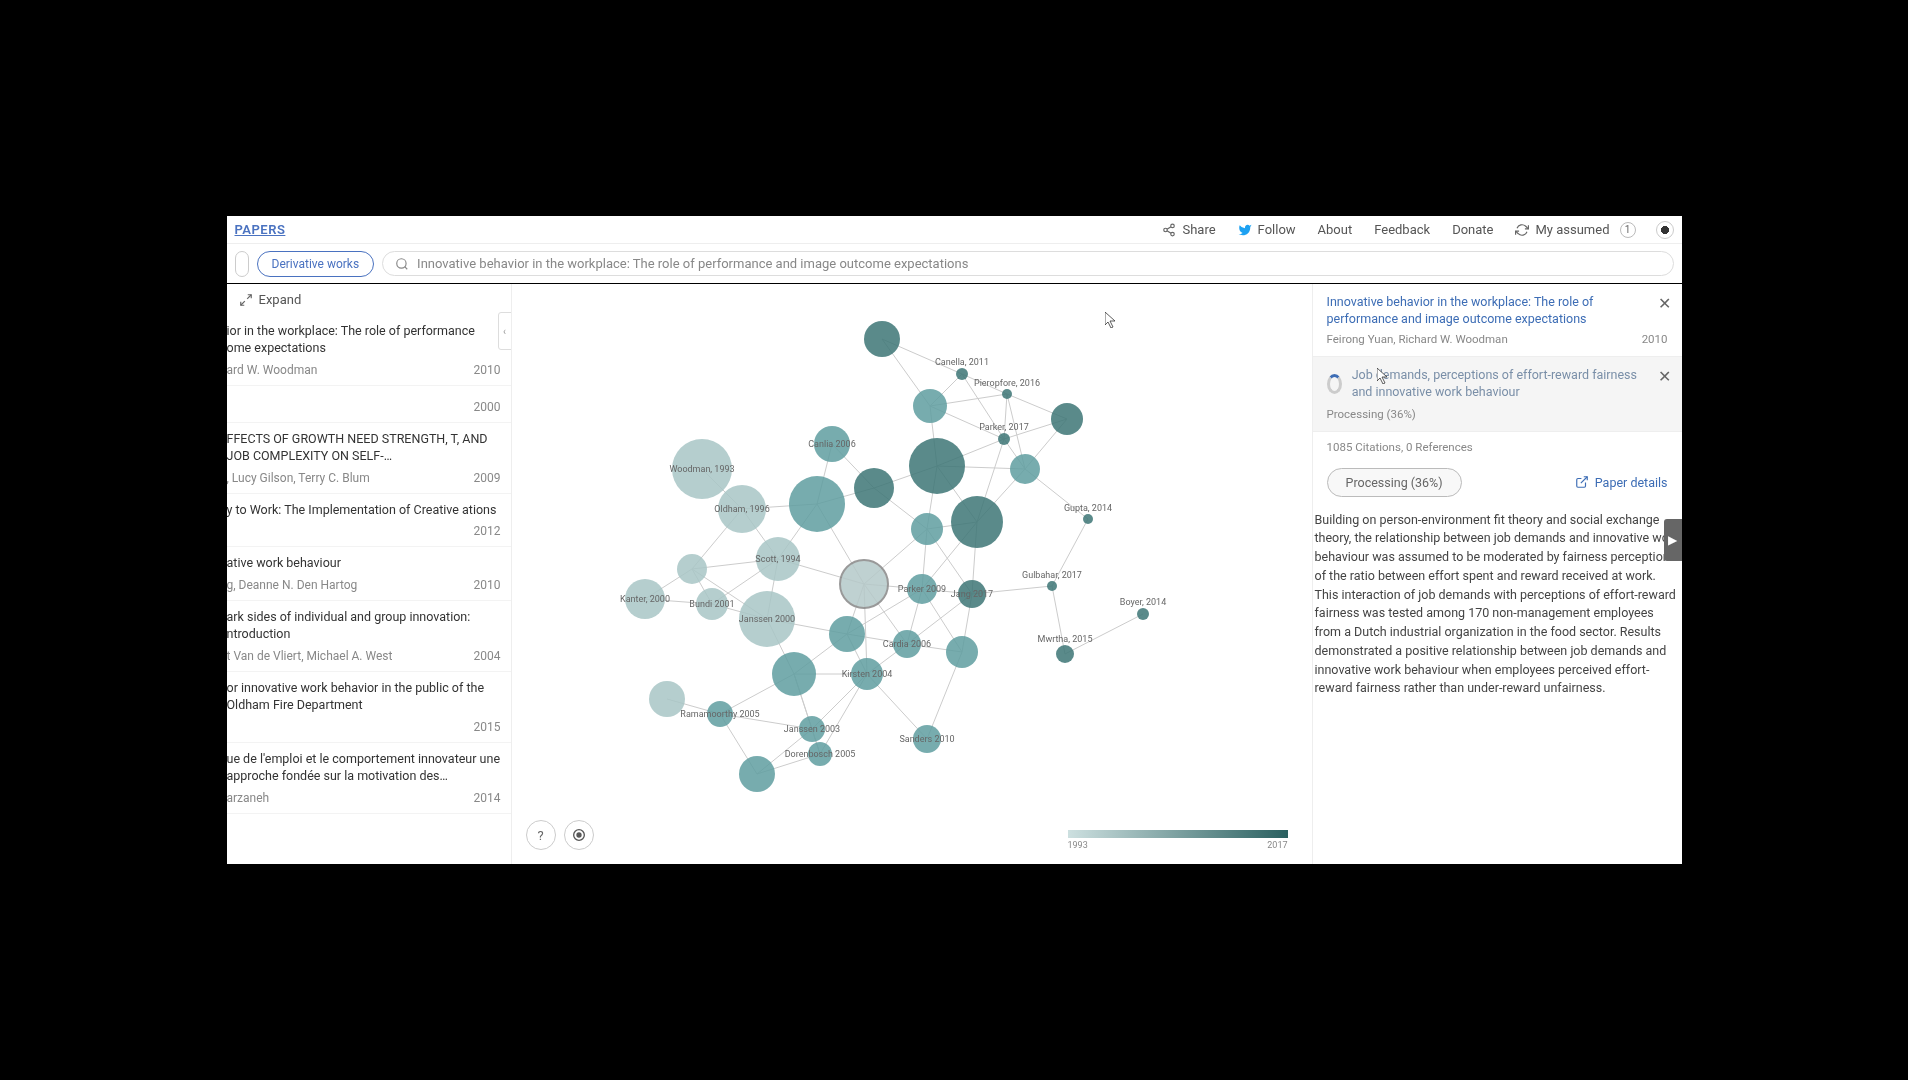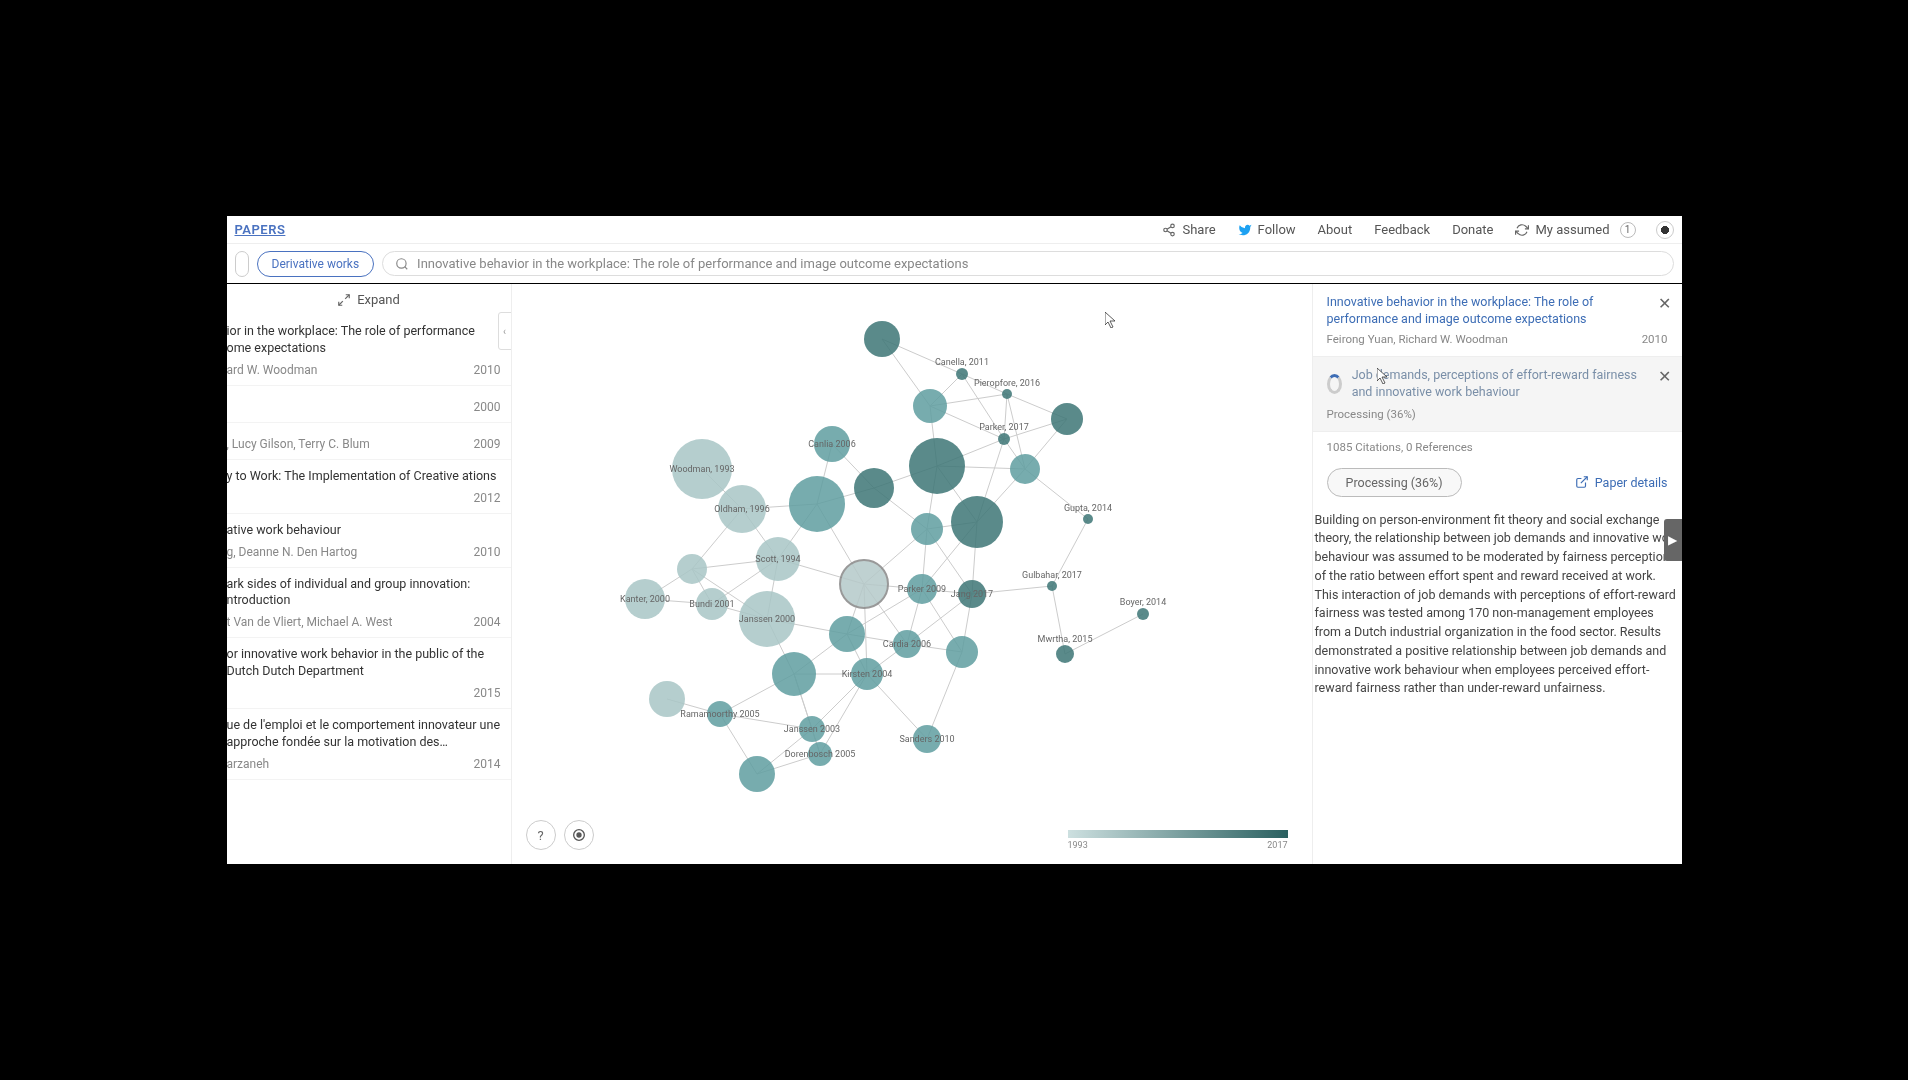--- a/index.html
+++ b/index.html
@@ -17,21 +17,21 @@
 
 .toolbar { height: 40px; display: flex; align-items: center; padding: 4px 8px; gap: 8px; border-bottom:1px solid #000000;}
 .chip { border: 1px solid #4a72c0; color:#4a72c0; border-radius: 16px; padding: 5px 14px; font-size: 12px; cursor:pointer; }
 .chembed { width: 14px; height:26px; border:1px solid #ccc; border-radius:14px; }
 .searchbox { flex:1; display:flex; align-items:center; border:1px solid #ddd; border-radius:18px; padding:4px 12px; gap:8px; color:#888;}
 .searchbox input { flex:1; border:none; outline:none; font-size:13px; color:#888; background:transparent;}
 
 .main { display:flex; height: calc(100% - 68px); }
 
 .left-col { width: 285px; border-right:1px solid #eee; position:relative; overflow:hidden; }
-.expand-row { display:flex; justify-content:center; align-items:center; gap:6px; padding:8px 12px; color:#555; font-size:13px; cursor:pointer;}
+.expand-row { display:flex; justify-content:flex-start; align-items:center; gap:6px; padding:8px 12px; color:#555; font-size:13px; cursor:pointer;}
 .paper-item { padding: 8px 10px 8px 0; border-bottom:1px solid #f3f3f3; font-size:12.5px; color:#333; cursor:pointer;}
 .paper-item.highlight { color:#3d6db5; }
 .paper-item .meta { display:flex; justify-content:space-between; color:#888; margin-top:6px; font-size:12px;}
 .paper-item .title { line-height:1.35; }
 .collapse-handle { position:absolute; top:28px; right:-1px; width:14px; height:38px; border:1px solid #ddd; border-radius:3px 0 0 3px; background:#fff; display:flex; align-items:center; justify-content:center; color:#999; font-size:10px;}
 
 .graph-col { flex:1; position:relative;text-decoration:underline; }
 .graph-svg { width:100%; height:100%; }
 .node { fill:#5f9ea0; opacity:0.85; }
 .node.light { fill:#a8c5c5; }
@@ -142,20 +142,21 @@
               <span>2010</span>
             </div>
           </div>
           <div class="paper-item highlight">
             <div class="meta">
               <span></span>
               <span>2000</span>
             </div>
           </div>
           <div class="paper-item">
+            <div class="title">FFECTS OF GROWTH NEED STRENGTH, T, AND JOB COMPLEXITY ON SELF-…</div>
             <div class="meta">
               <span>, Lucy Gilson, Terry C. Blum</span>
               <span>2009</span>
             </div>
           </div>
           <div class="paper-item">
             <div class="title">y to Work: The Implementation of Creative ations</div>
             <div class="meta">
               <span></span>
               <span>2012</span>
@@ -169,21 +170,21 @@
             </div>
           </div>
           <div class="paper-item">
             <div class="title">ark sides of individual and group innovation: ntroduction</div>
             <div class="meta">
               <span>t Van de Vliert, Michael A. West</span>
               <span>2004</span>
             </div>
           </div>
           <div class="paper-item">
-            <div class="title">or innovative work behavior in the public of the Dutch Dutch Department</div>
+            <div class="title">or innovative work behavior in the public of the Oldham Fire Department</div>
             <div class="meta">
               <span></span>
               <span>2015</span>
             </div>
           </div>
           <div class="paper-item">
             <div class="title">ue de l'emploi et le comportement innovateur une approche fondée sur la motivation des…</div>
             <div class="meta">
               <span>arzaneh</span>
               <span>2014</span>

